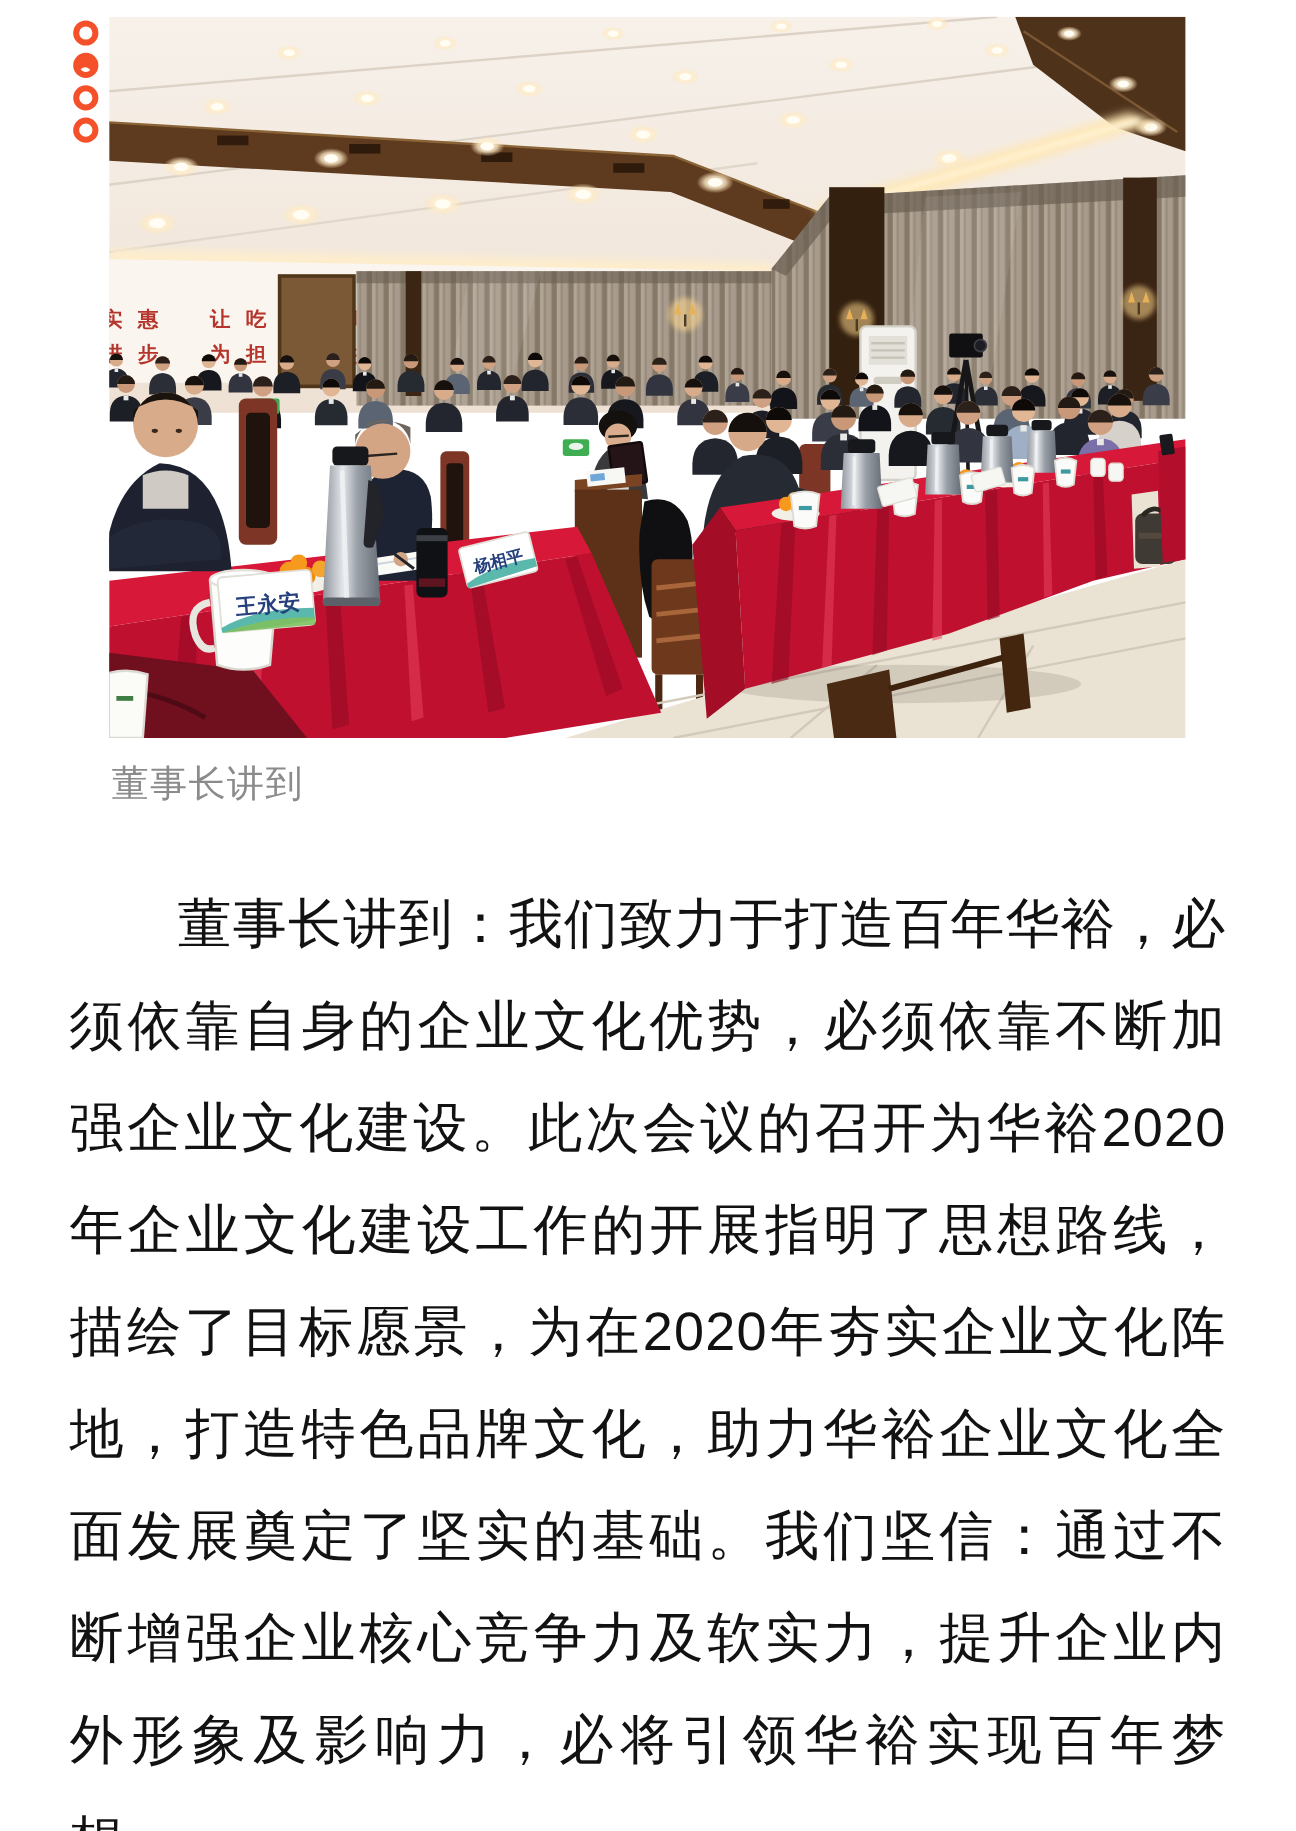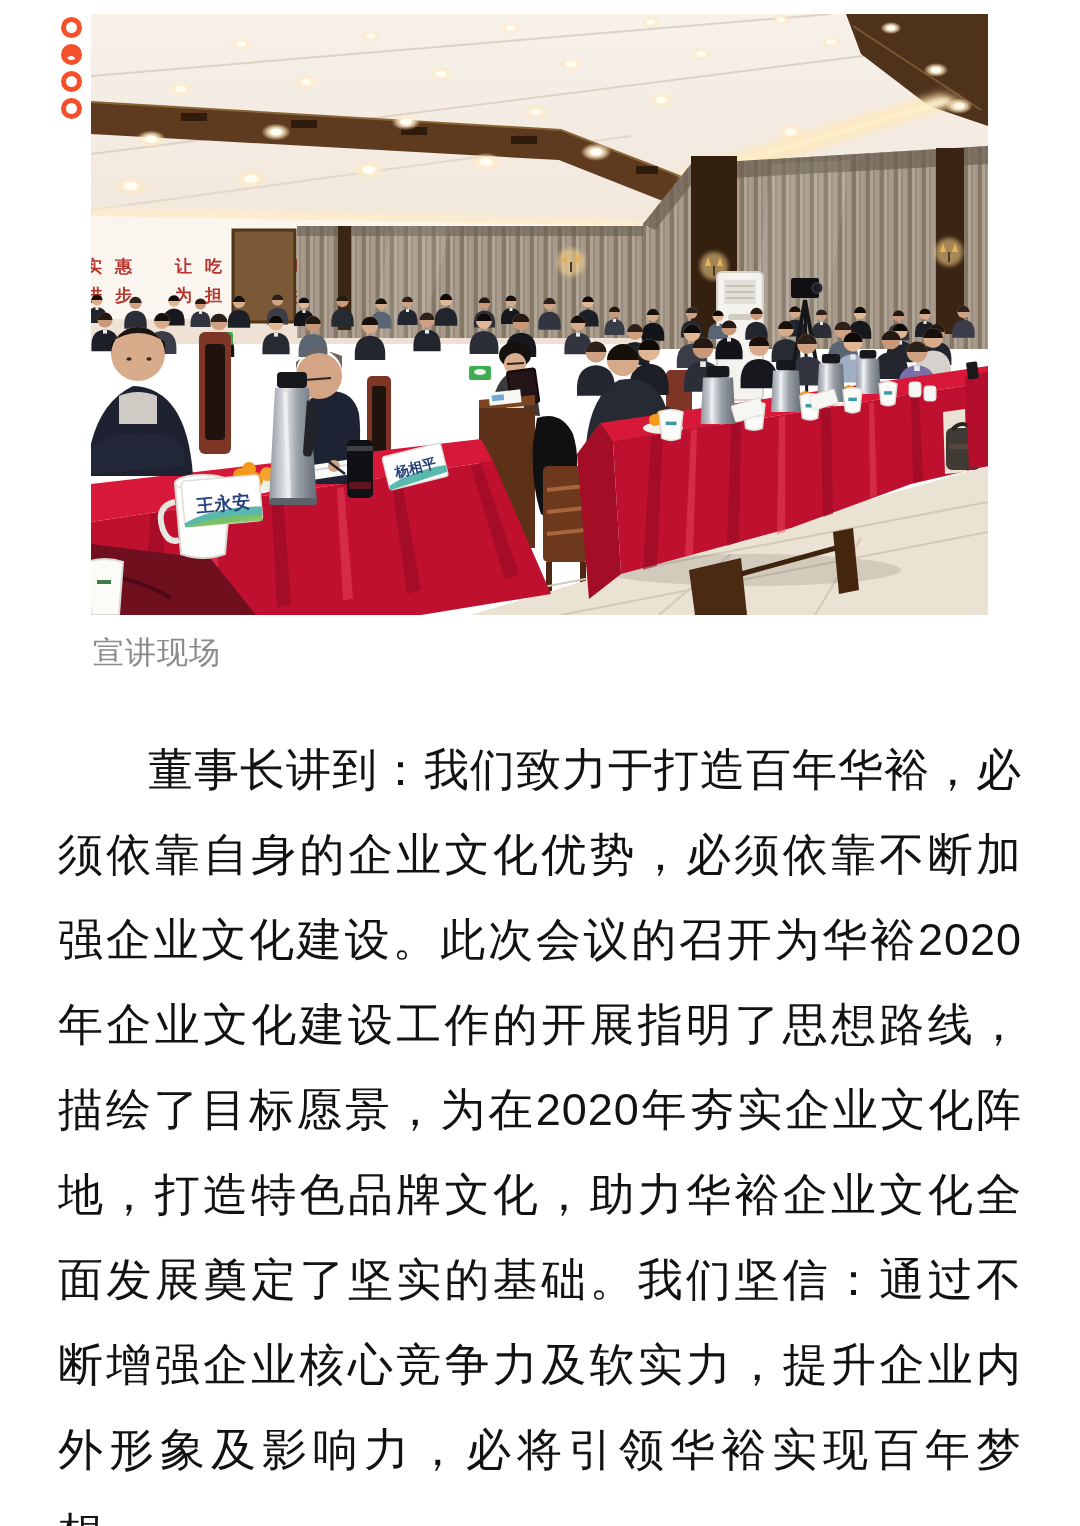--- a/index.html
+++ b/index.html
@@ -606,18 +606,18 @@
 
         <g transform="rotate(-14 322 452)">
           <rect x="294" y="436" width="60" height="34" rx="3" fill="#ffffff" stroke="#e0ded6" stroke-width="1.5"></rect>
           <path d="M 294 466 q 24 -10 60 -7 l 0 7 l -60 4 z" fill="#49b0a4" opacity="0.9"></path>
           <text x="324" y="459" text-anchor="middle" font-size="14" font-weight="bold" fill="#25407c">杨相平</text>
         </g>
       </g>
     </svg>
   </figure>
 
-  <div class="caption">宣讲现场</div>
+  <div class="caption">董事长讲到</div>
 
   <div class="article">
     <p>董事长讲到：我们致力于打造百年华裕，必须依靠自身的企业文化优势，必须依靠不断加强企业文化建设。此次会议的召开为华裕2020年企业文化建设工作的开展指明了思想路线，描绘了目标愿景，为在2020年夯实企业文化阵地，打造特色品牌文化，助力华裕企业文化全面发展奠定了坚实的基础。我们坚信：通过不断增强企业核心竞争力及软实力，提升企业内外形象及影响力，必将引领华裕实现百年梦想。</p>
   </div>
 </div>
 
 </body></html>

